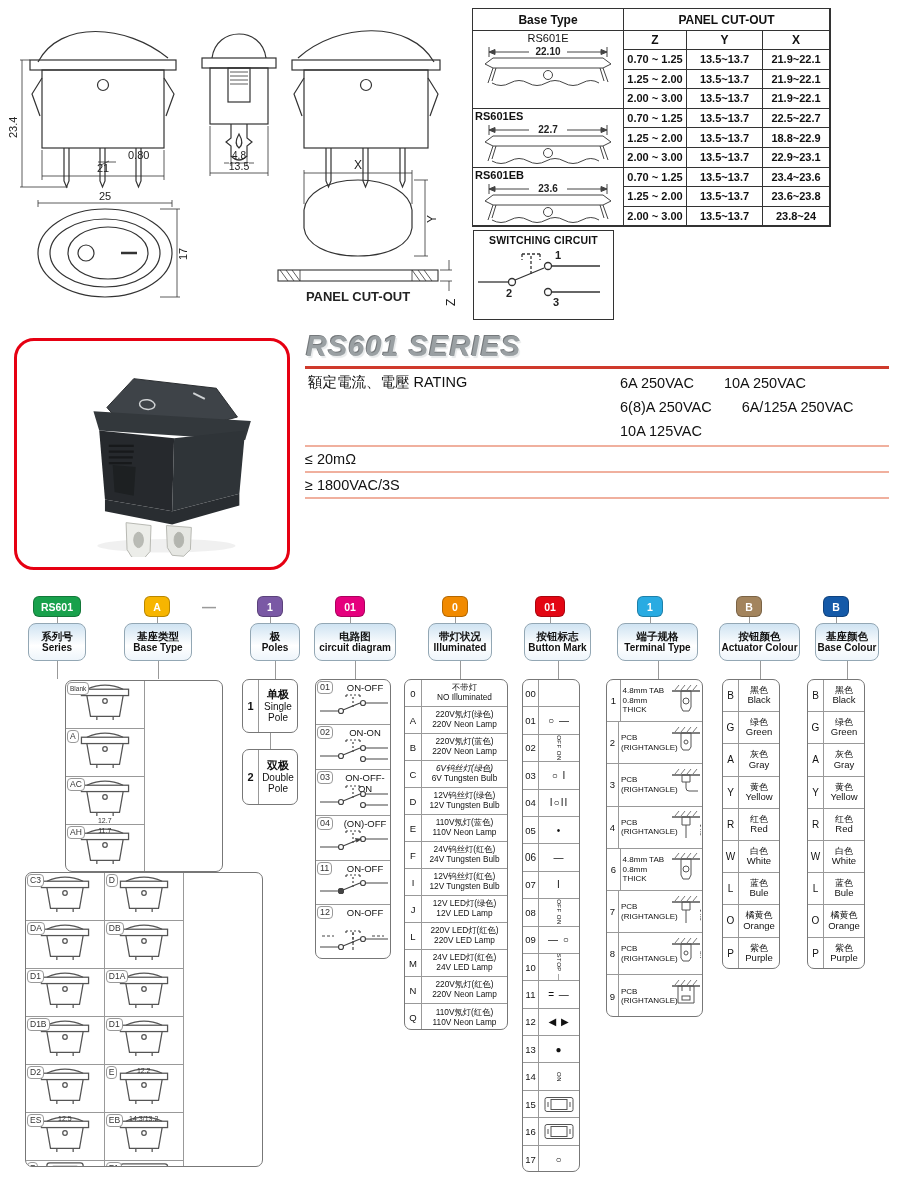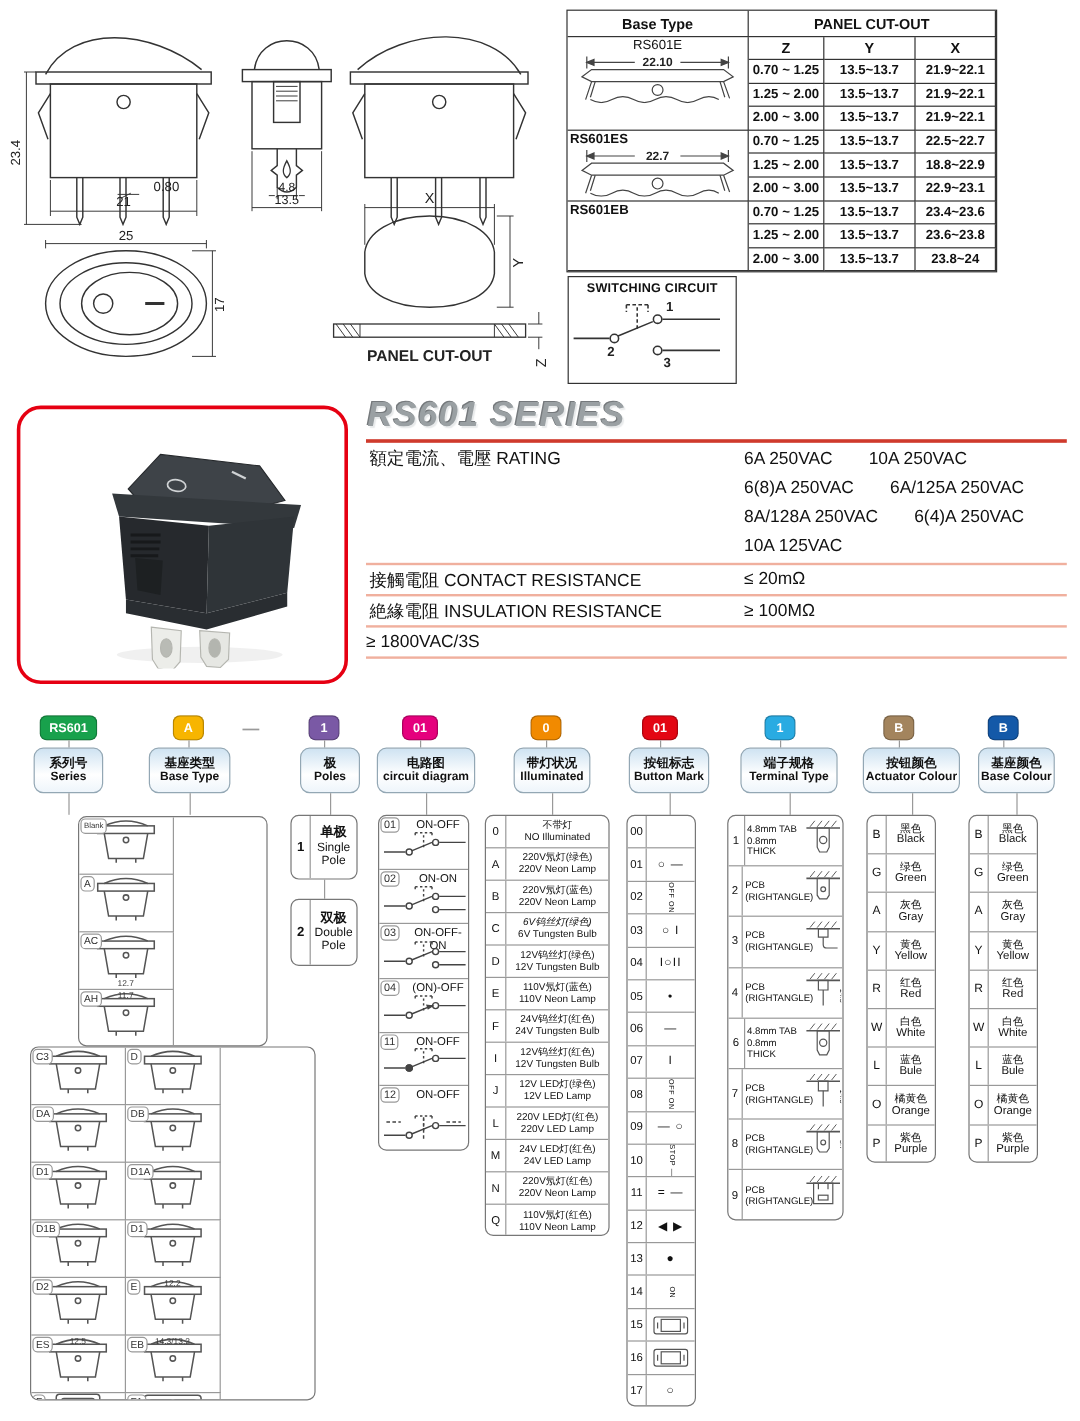--- a/index.html
+++ b/index.html
@@ -182,20 +182,32 @@
       <div class="ct-cell " style="grid-area: 6 / 3;">13.5~13.7</div>
       <div class="ct-cell " style="grid-area: 6 / 4;">22.5~22.7</div>
       <div class="ct-cell " style="grid-area: 7 / 2;">1.25 ~ 2.00</div>
       <div class="ct-cell " style="grid-area: 7 / 3;">13.5~13.7</div>
       <div class="ct-cell " style="grid-area: 7 / 4;">18.8~22.9</div>
       <div class="ct-cell " style="grid-area: 8 / 2;">2.00 ~ 3.00</div>
       <div class="ct-cell " style="grid-area: 8 / 3;">13.5~13.7</div>
       <div class="ct-cell " style="grid-area: 8 / 4;">22.9~23.1</div>
       <div class="ct-cell ct-group" style="grid-area: 9 / 1 / span 3;">
         <div style="font-weight: bold; font-size: 11px; width: 100%; text-align: left; padding-left: 4px;">RS601EB</div>
+        <div><svg width="138" height="42" viewBox="0 0 138 42">
+            <g stroke="#444" fill="none" stroke-width="1">
+              <path d="M10,8 H50 M88,8 H128"></path>
+              <path d="M10,8 l6,-2.5 v5 z M128,8 l-6,-2.5 v5 z" fill="#444"></path>
+              <path d="M10,3 V13 M128,3 V13"></path>
+              <path d="M6,20 L14,14 H124 L132,20 L124,24 H14 Z"></path>
+              <path d="M14,24 L9,39 M17,24 l-4,13 M124,24 l5,14 M121,24 l4,13"></path>
+              <path d="M13,39 q9,5 18,0 q9,-5 18,0 q9,5 18,0 q9,-5 18,0 q9,5 18,0 q9,-5 17,0"></path>
+              <circle cx="69" cy="31" r="4.5"></circle>
+            </g>
+            <text x="69" y="11" font-size="10" text-anchor="middle" fill="#222">23.6</text>
+          </svg></div>
       </div>
       <div class="ct-cell " style="grid-area: 9 / 2;">0.70 ~ 1.25</div>
       <div class="ct-cell " style="grid-area: 9 / 3;">13.5~13.7</div>
       <div class="ct-cell " style="grid-area: 9 / 4;">23.4~23.6</div>
       <div class="ct-cell " style="grid-area: 10 / 2;">1.25 ~ 2.00</div>
       <div class="ct-cell " style="grid-area: 10 / 3;">13.5~13.7</div>
       <div class="ct-cell " style="grid-area: 10 / 4;">23.6~23.8</div>
       <div class="ct-cell " style="grid-area: 11 / 2;">2.00 ~ 3.00</div>
       <div class="ct-cell " style="grid-area: 11 / 3;">13.5~13.7</div>
       <div class="ct-cell " style="grid-area: 11 / 4;">23.8~24</div>
@@ -251,35 +263,26 @@
         <div style="padding: 2px 0px;">
           <div class="rline">
             <span>6A 250VAC</span>
             <span>10A 250VAC</span>
           </div>
           <div class="rline">
             <span>6(8)A 250VAC</span>
             <span>6A/125A 250VAC</span>
           </div>
           <div class="rline">
-            <span>8A/128A 250VAC</span>
-            <span>6(4)A 250VAC</span>
-          </div>
-          <div class="rline">
             <span>10A 125VAC</span>
           </div>
         </div>
       </div>
       <div class="srow">
-        <span style="width: 312px; padding-left: 3px;">接觸電阻 CONTACT RESISTANCE</span>
         <span>≤ 20mΩ</span>
-      </div>
-      <div class="srow">
-        <span style="width: 312px; padding-left: 3px;">絶緣電阻 INSULATION RESISTANCE</span>
-        <span>≥ 100MΩ</span>
       </div>
       <div class="srow">
         <span>≥ 1800VAC/3S</span>
       </div>
     </div>
 
   <div id="order" class="abs" style="left:0;top:0;width:900px;height:1184px">
     <div class="dash">—</div>
   <div class="badge" style="left: 33px; width: 48px; background: rgb(24, 161, 76);">RS601</div>
       <div class="conn" style="left: 57px; top: 617px; height: 6px;"></div>

